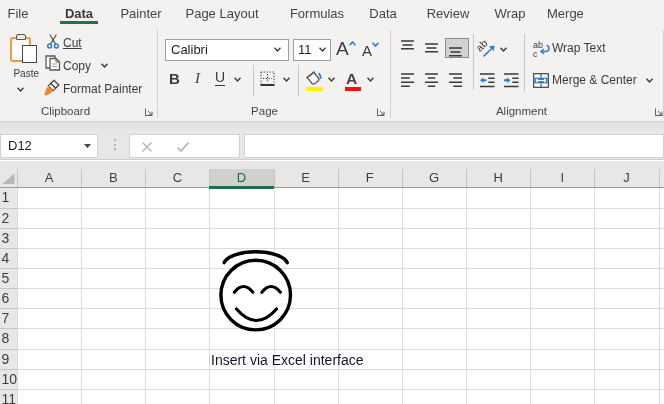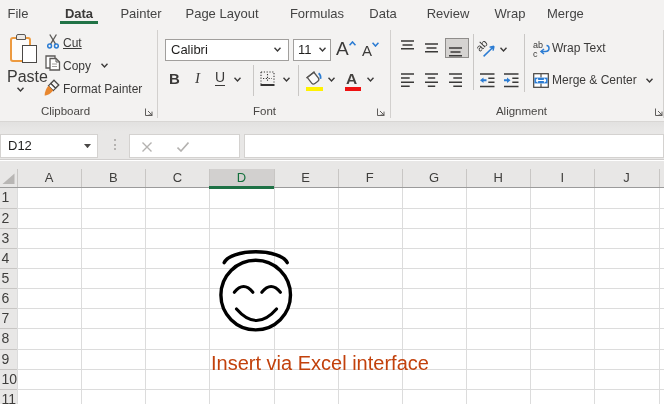--- a/index.html
+++ b/index.html
@@ -23,21 +23,21 @@
 <div class="tab" style="left:182px;width:80px;">Page Layout</div>
 <div class="tab" style="left:285px;width:64px;">Formulas</div>
 <div class="tab" style="left:365px;width:36px;">Data</div>
 <div class="tab" style="left:424px;width:48px;">Review</div>
 <div class="tab" style="left:492px;width:36px;">Wrap</div>
 <div class="tab" style="left:547px;width:36px;">Merge</div>
 
 <div class="abs" style="left:10px;top:37px;width:21px;height:25px;border:2px solid #ed9a3f;border-radius:3px;background:#fdfcfa;"></div>
 <div class="abs" style="left:15.5px;top:34px;width:10px;height:6px;border:1.5px solid #5a5856;border-radius:2px 2px 0 0;background:#eceae8;"></div>
 <div class="abs" style="left:22px;top:44.5px;width:14.5px;height:18.5px;border:1.6px solid #4a4846;background:#fff;"></div>
-<div class="abs" style="left:7px;top:68px;width:32px;font-size:16px;color:#3b3a39;text-align:right;">Paste</div>
+<div class="abs" style="left:7px;top:68px;width:32px;font-size:10px;color:#3b3a39;text-align:right;">Paste</div>
 <svg class="abs" style="left:17px;top:87px;" width="7" height="5" viewBox="0 0 7 5">
     <path d="M0.5 0.7 L3.5 3.9 L6.5 0.7" stroke="#3b3a39" stroke-width="1.4" fill="none"></path>
   </svg>
 
 <svg class="abs" style="left:46.5px;top:34px;" width="12" height="15" viewBox="0 0 12 15">
   <path d="M2.8 0.5 L8.6 10.2" stroke="#5c5a58" stroke-width="1.3" fill="none"></path>
   <path d="M9.4 0.5 L3.6 10.2" stroke="#5c5a58" stroke-width="1.3" fill="none"></path>
   <circle cx="2.6" cy="12" r="1.9" stroke="#2b7cd3" stroke-width="1.5" fill="none"></circle>
   <circle cx="9.4" cy="12" r="1.9" stroke="#2b7cd3" stroke-width="1.5" fill="none"></circle>
 </svg>
@@ -115,21 +115,21 @@
 <div class="abs" style="left:305.5px;top:87px;width:17.3px;height:3.8px;background:#fff100;"></div>
 <svg class="abs" style="left:328px;top:77px;" width="7" height="5" viewBox="0 0 7 5">
     <path d="M0.5 0.7 L3.5 3.9 L6.5 0.7" stroke="#3b3a39" stroke-width="1.4" fill="none"></path>
   </svg>
 
 <div class="abs" style="left:346px;top:69.5px;font-size:15.5px;font-weight:bold;color:#44423f;">A</div>
 <div class="abs" style="left:345px;top:87px;width:16px;height:3.8px;background:#ee1111;"></div>
 <svg class="abs" style="left:367px;top:77px;" width="7" height="5" viewBox="0 0 7 5">
     <path d="M0.5 0.7 L3.5 3.9 L6.5 0.7" stroke="#3b3a39" stroke-width="1.4" fill="none"></path>
   </svg>
-<div class="glabel" style="left:232.5px;width:64px;">Font</div>
+<div class="glabel" style="left:232.5px;width:64px;">Page</div>
 <svg class="abs" style="left:377px;top:108px;" width="8" height="8" viewBox="0 0 8 8">
     <path d="M0.5 0.5 v7 h7" stroke="#605e5c" stroke-width="1" fill="none"></path>
     <path d="M3 3 l4 4 M7 3.6 V7 H3.6" stroke="#605e5c" stroke-width="1" fill="none"></path>
   </svg>
 <div class="sep" style="left:390px;top:30px;height:88px;"></div>
 
 <svg class="abs" style="left:400.5px;top:40px;" width="13" height="10" viewBox="0 0 13 10">
     <path d="M0 1 h13 M1.5 4.9 h10 M0 8.8 h13" stroke="#3b3a39" stroke-width="1.5" fill="none"></path>
   </svg>
 <svg class="abs" style="left:424.5px;top:43px;" width="13" height="10" viewBox="0 0 13 10">
@@ -289,13 +289,13 @@
   </div>
 
 <svg class="abs" style="left:215px;top:244px;" width="84" height="92" viewBox="0 0 84 92">
   <path d="M9.2 18.65 A 32 13.2 0 0 1 72.2 18.65" fill="none" stroke="#000" stroke-width="3.5" stroke-linecap="round"></path>
   <circle cx="40.7" cy="51.1" r="34.8" fill="#fff" stroke="#000" stroke-width="3.4"></circle>
   <path d="M19.3 48.3 q9.3 -11.5 18.6 0" fill="none" stroke="#000" stroke-width="3.1" stroke-linecap="round"></path>
   <path d="M46.8 48.3 q9.3 -11.5 18.6 0" fill="none" stroke="#000" stroke-width="3.1" stroke-linecap="round"></path>
   <path d="M21.5 65 q20 23 40 0" fill="none" stroke="#000" stroke-width="3.1" stroke-linecap="round"></path>
 </svg>
 
-<div class="abs" style="left:211px;top:352px;font-size:20px;color:#c2410c;">Insert via Excel interface</div>
+<div class="abs" style="left:211px;top:352px;font-size:14px;color:#0f172a;">Insert via Excel interface</div>
 
 </body></html>

